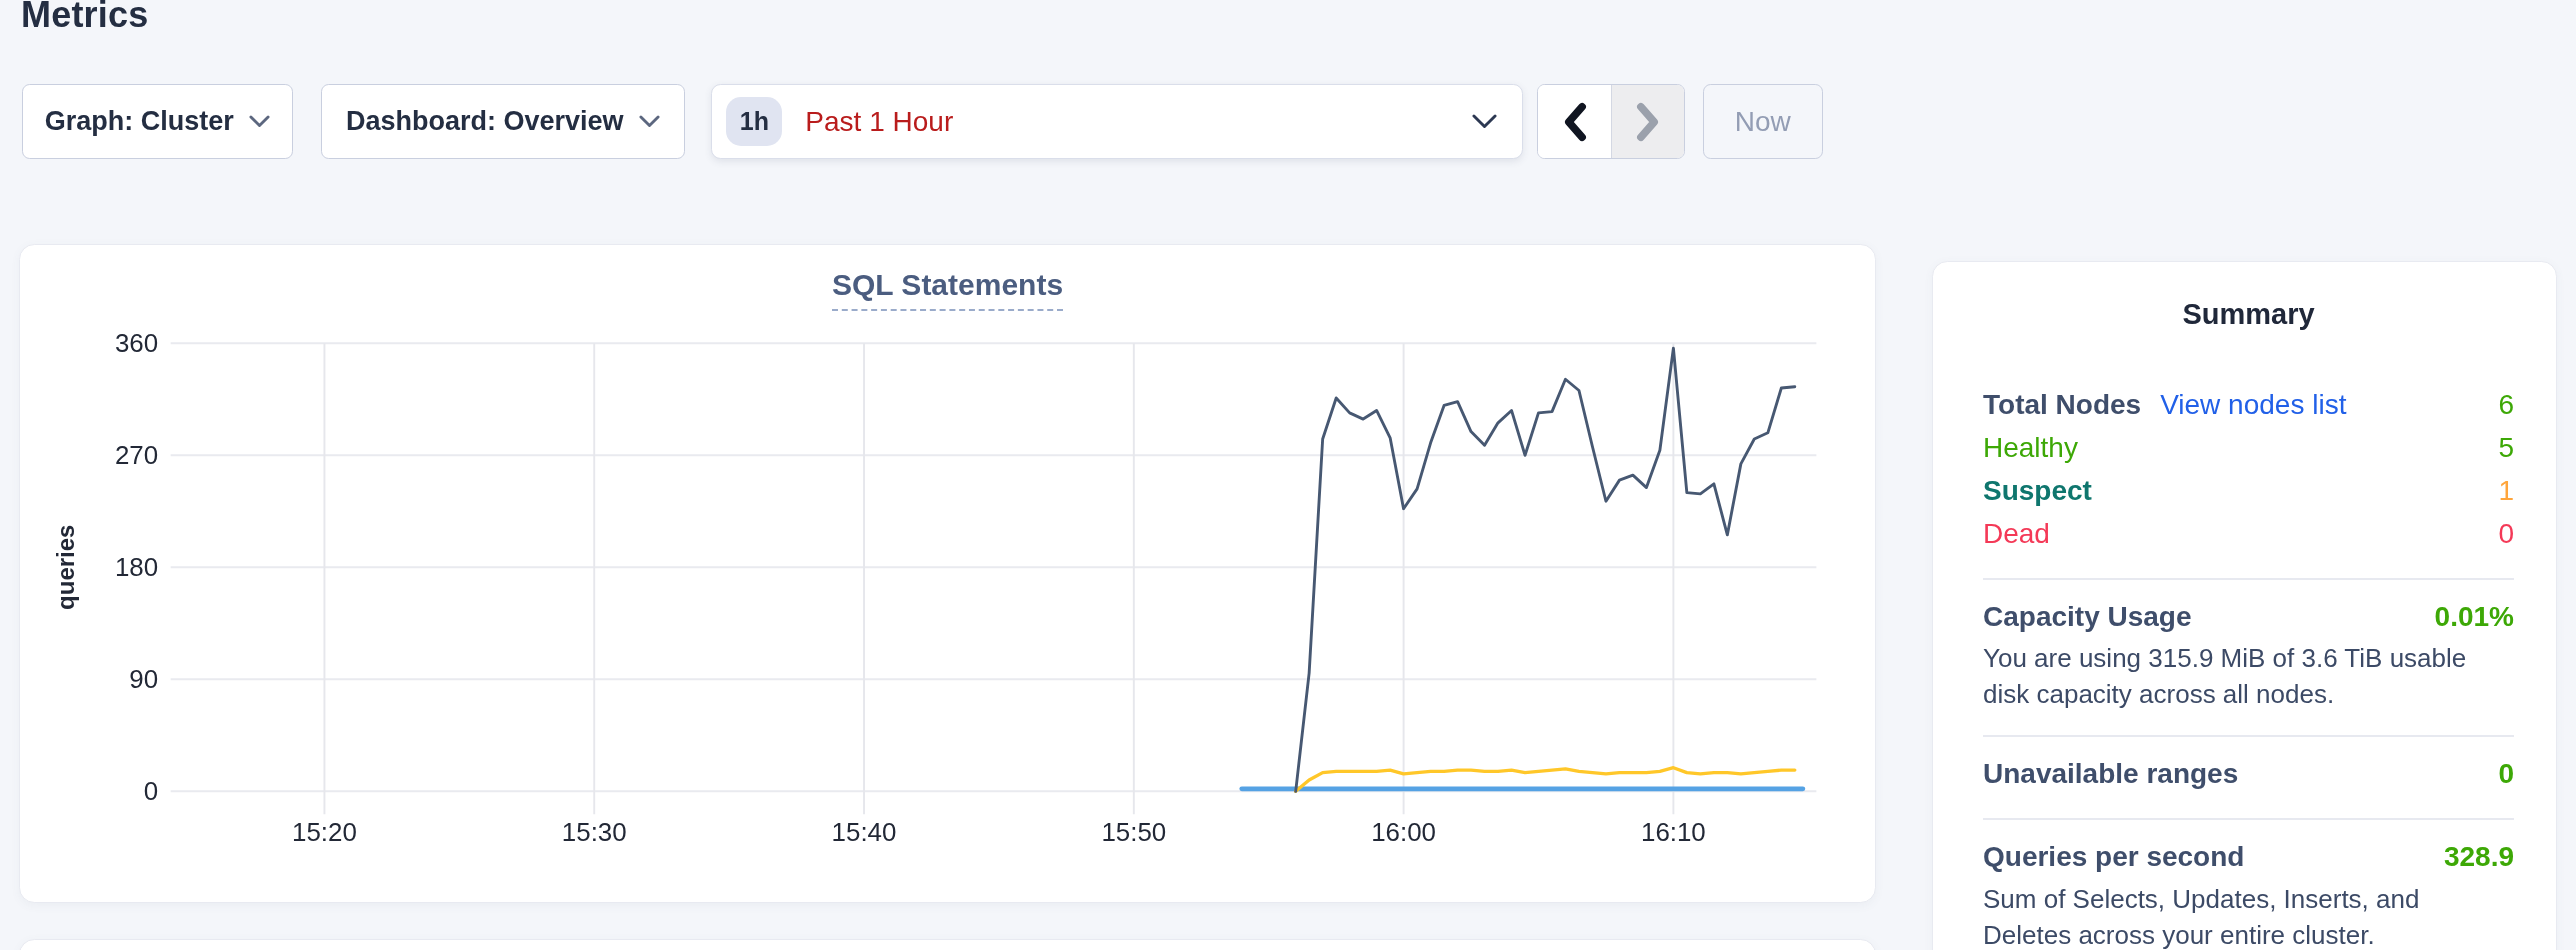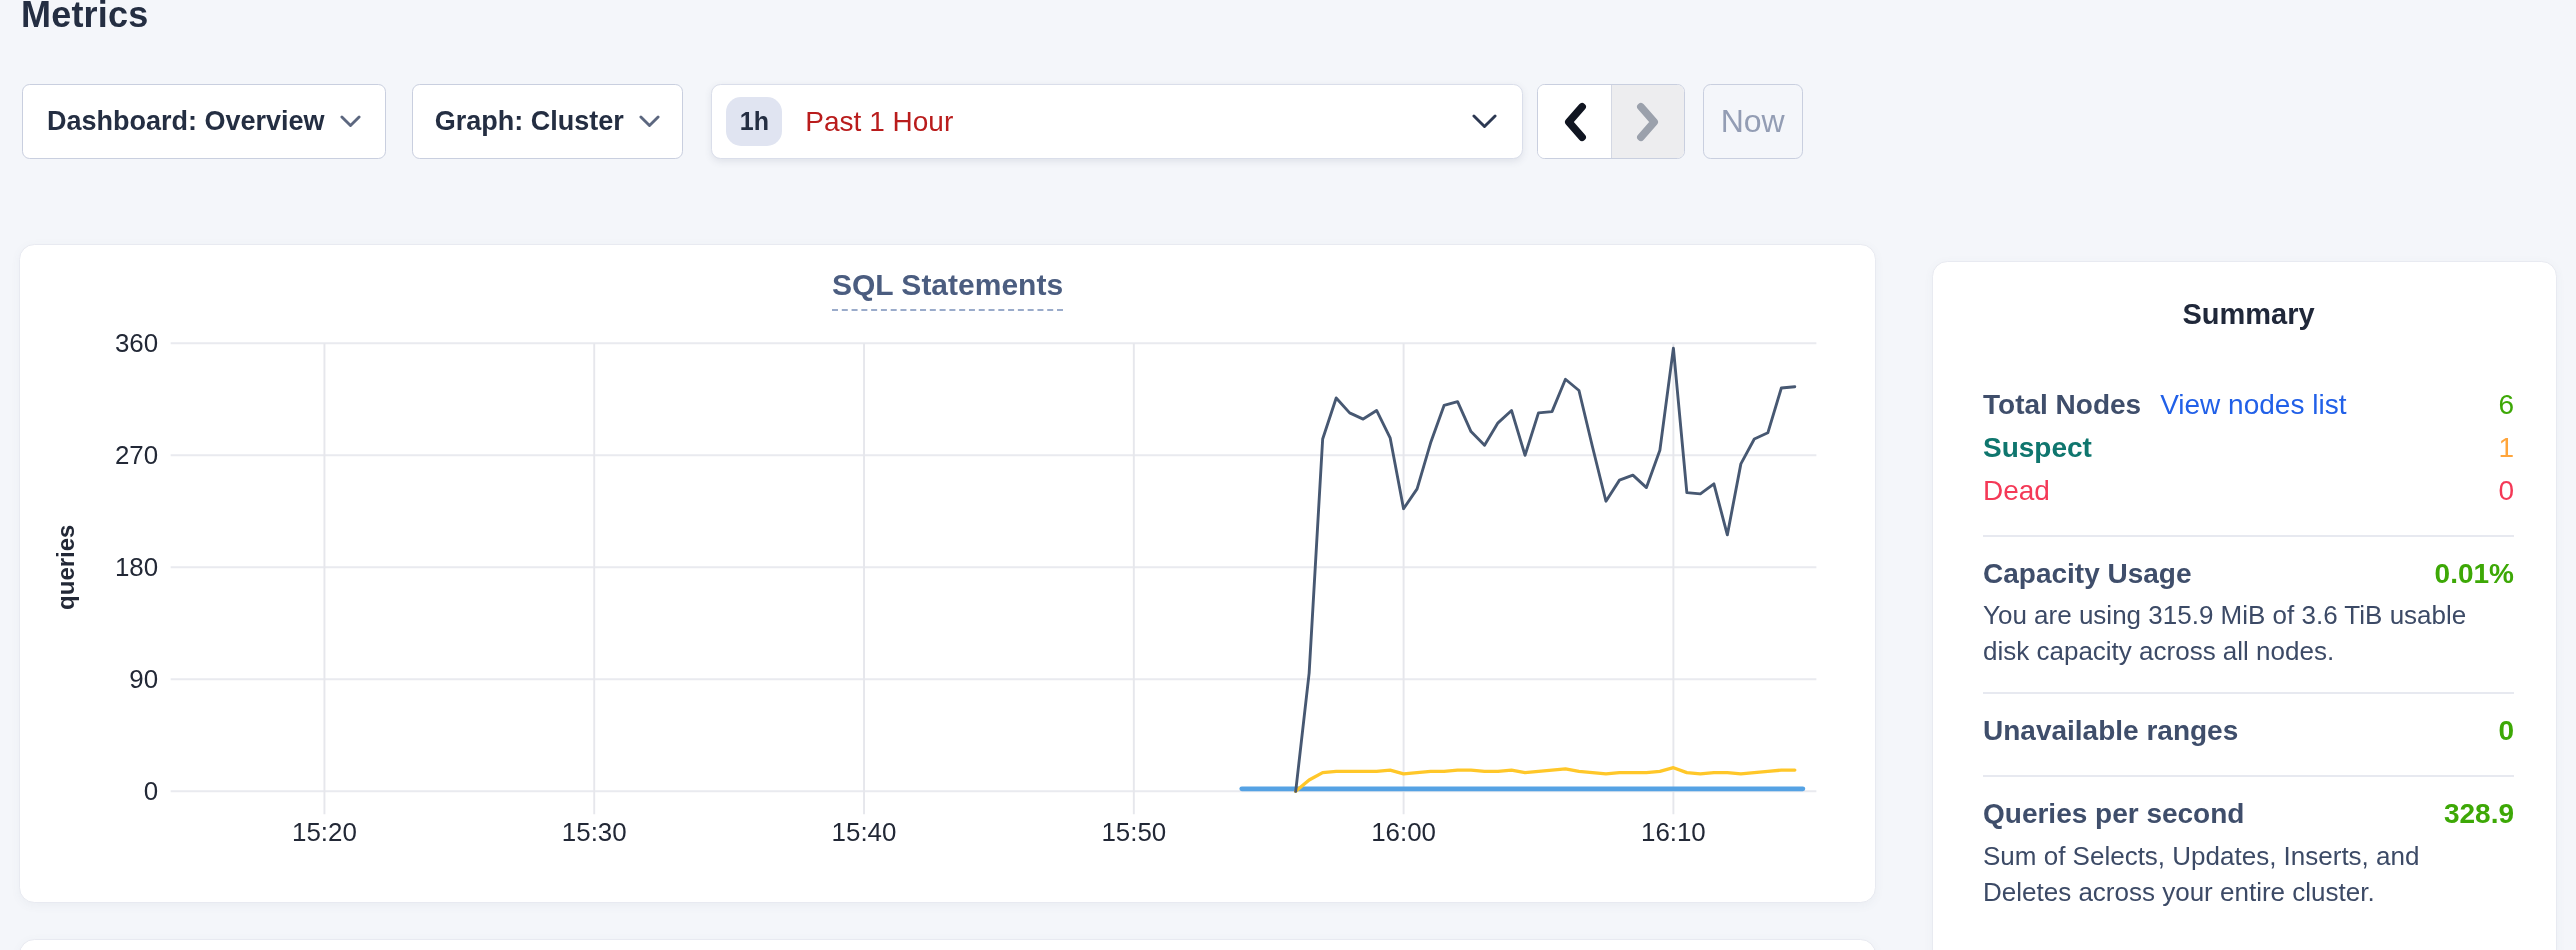--- a/index.html
+++ b/index.html
@@ -35,22 +35,22 @@
   .pager{
     display:flex;border:1.9px solid #c9cfdf;border-radius:7.7px;overflow:hidden;
     margin-right:17.3px;box-sizing:border-box;background:#fff;
   }
   .pager button{
     width:73px;border:none;margin:0;padding:0;display:flex;align-items:center;justify-content:center;cursor:pointer;
   }
   .pager .prev{background:#ffffff;}
   .pager .next{background:#ededef;border-left:1.9px solid #d4d8e3;cursor:default;}
   .now-btn{
-    width:100px;box-sizing:border-box;border:1.9px solid #c9cfdf;border-radius:7.7px;
-    background:transparent;color:#939db4;font-size:32px;cursor:default;
+    width:120px;box-sizing:border-box;border:1.9px solid #c9cfdf;border-radius:7.7px;
+    background:transparent;color:#939db4;font-size:28px;cursor:default;
     font-family:"Liberation Sans",sans-serif;
   }
   
   .card{
     position:absolute;background:#ffffff;border:1.9px solid #e8eaf1;border-radius:15.4px;
     box-shadow:0 2.9px 9.6px rgba(80,90,120,.05);box-sizing:border-box;
   }
   .chart-card{left:19px;top:244px;width:1857px;height:659px;text-decoration:underline;}
   .sliver-card{left:19px;top:939px;width:1857px;height:58px;border-radius:15.4px 15.4px 0 0;}
   .chart-title-wrap{position:absolute;top:23px;left:0;right:0;text-align:center;z-index:2;}
@@ -74,29 +74,29 @@
   .sec-head .lbl{font-weight:700;color:#3f4e6b;}
   .sec-head .val{margin-left:auto;font-weight:bold;}
   .sec-desc{margin-top:1.9px;font-size:26px;line-height:36px;color:#3c4a66;}
 </style>
 </head>
 <body>
 
 <h1 class="page-title">Metrics</h1>
 
 <div class="toolbar">
-  <button class="dd dash">
-    <span>Dashboard: Overview</span>
+  <button class="dd graph">
+    <span>Graph: Cluster</span>
     <svg class="chev" width="21" height="13.4" viewBox="0 0 22 14">
         <polyline points="2,2 11,11 20,2" fill="none" stroke="#5c677f" stroke-width="3" stroke-linecap="round" stroke-linejoin="round"></polyline>
       </svg>
   </button>
 
-  <button class="dd graph">
-    <span>Graph: Cluster</span>
+  <button class="dd dash">
+    <span>Dashboard: Overview</span>
     <svg class="chev" width="21" height="13.4" viewBox="0 0 22 14">
         <polyline points="2,2 11,11 20,2" fill="none" stroke="#5c677f" stroke-width="3" stroke-linecap="round" stroke-linejoin="round"></polyline>
       </svg>
   </button>
 
   <div class="time-select">
     <span class="time-badge">1h</span>
     <span class="time-label">Past 1 Hour</span>
     <svg class="chev" width="25" height="15.4" viewBox="0 0 26 16">
         <polyline points="2,2 13,13 24,2" fill="none" stroke="#2c3852" stroke-width="3" stroke-linecap="round" stroke-linejoin="round"></polyline>
@@ -162,20 +162,24 @@
 <div class="card summary-card">
   <div class="summary-title">Summary</div>
 
   <div class="nodes-block">
     <div class="srow">
       <span class="lbl">Total Nodes</span>
       <span class="link">View nodes list</span>
       <span class="val green">6</span>
     </div>
     <div class="srow">
+      <span style="color: rgb(61, 168, 6);">Healthy</span>
+      <span class="val" style="color: rgb(61, 168, 6);">5</span>
+    </div>
+    <div class="srow">
       <span style="color: #0f766e; font-weight: bold;">Suspect</span>
       <span class="val" style="color: rgb(255, 165, 59);">1</span>
     </div>
     <div class="srow">
       <span style="color: rgb(244, 57, 87);">Dead</span>
       <span class="val" style="color: rgb(244, 57, 87);">0</span>
     </div>
   </div>
 
   <div class="divider"></div>

